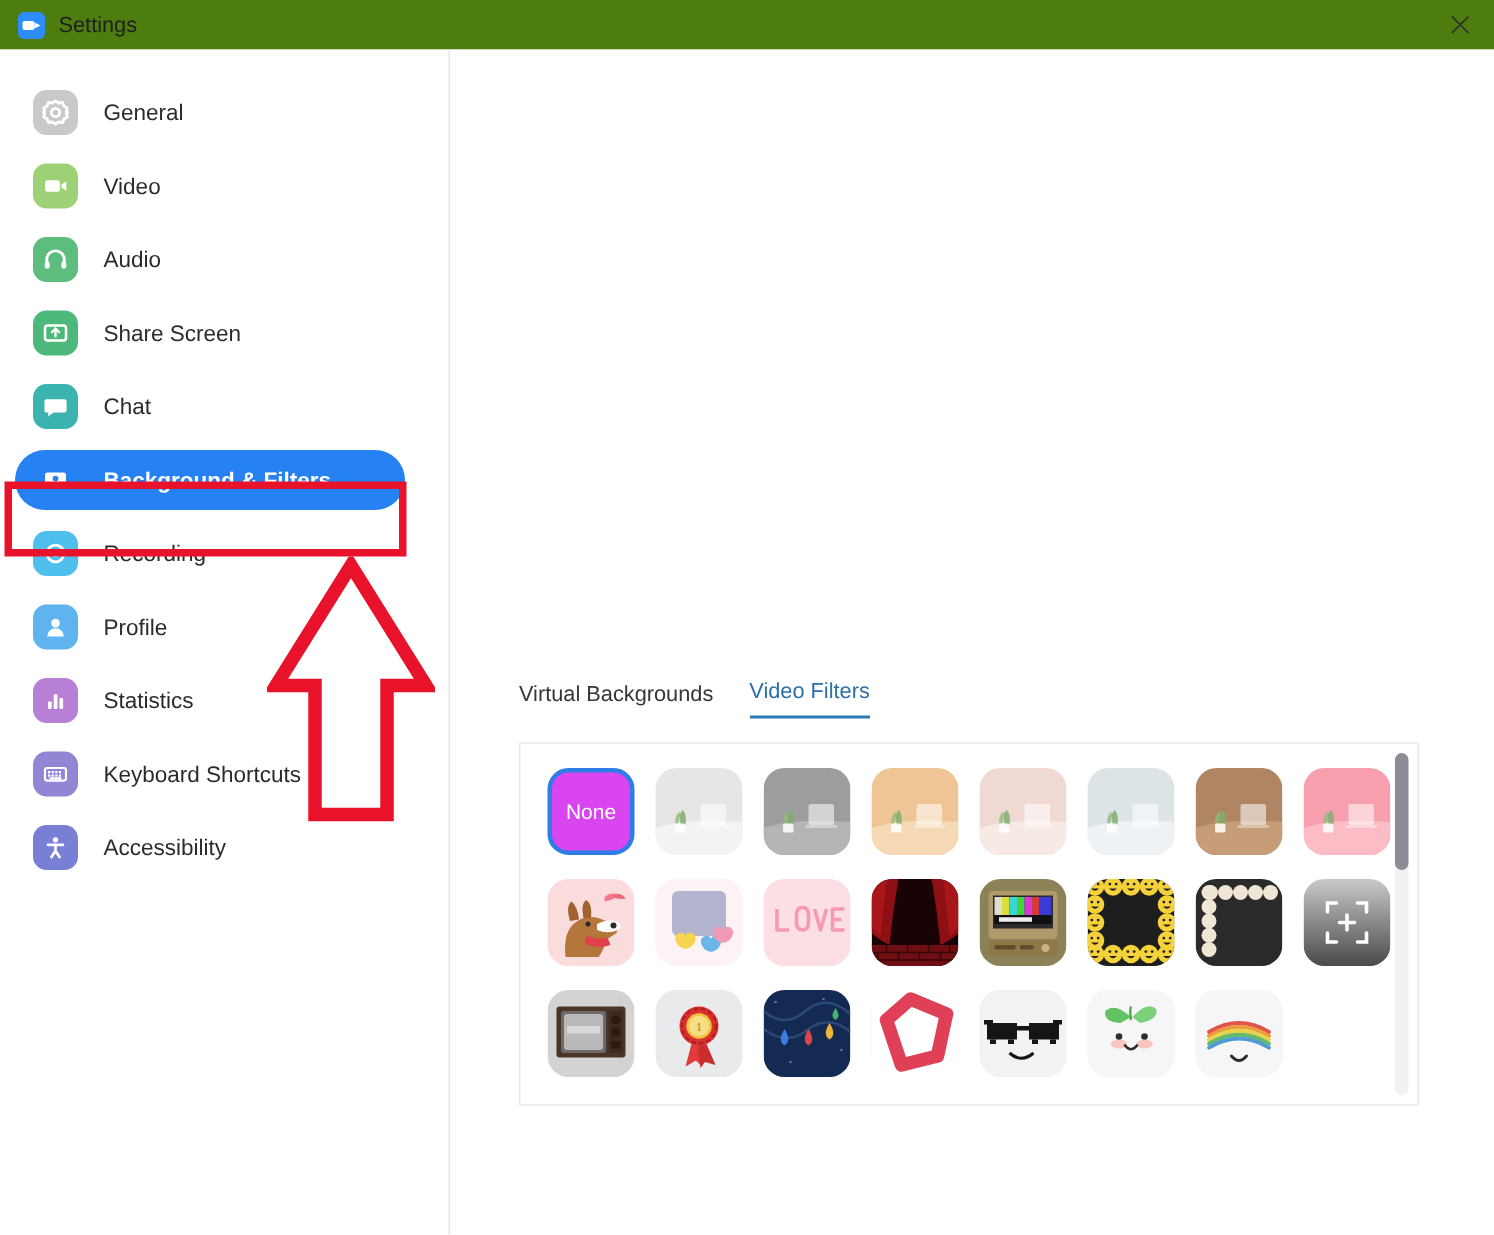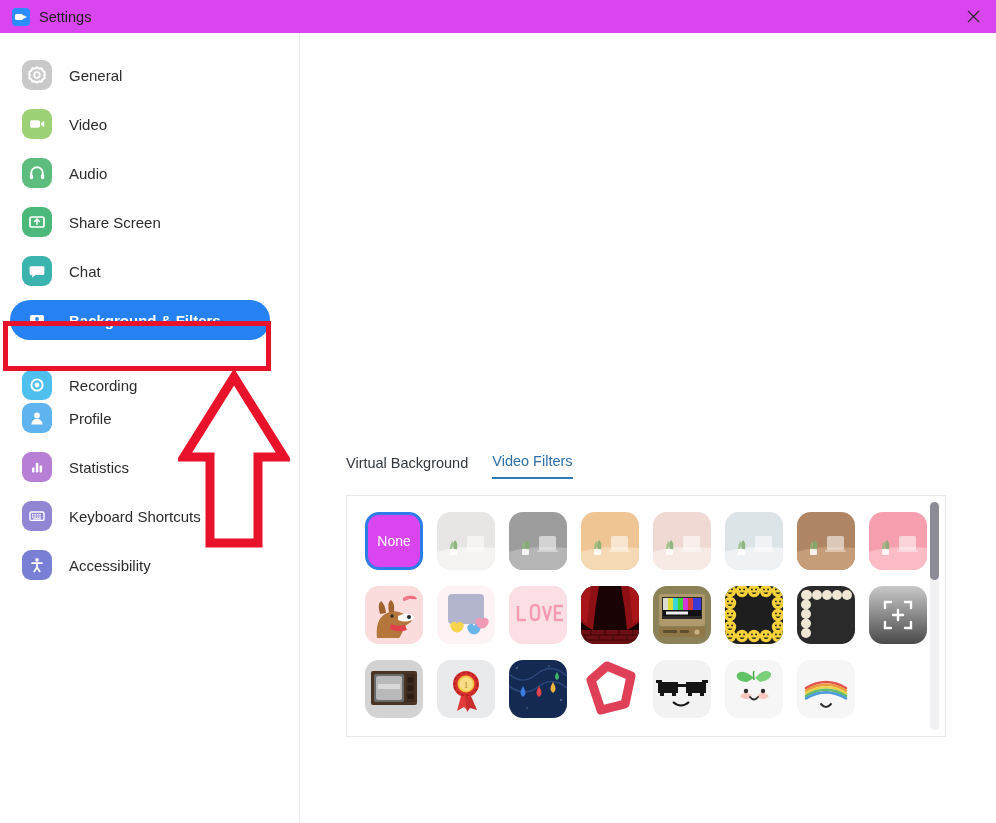--- a/index.html
+++ b/index.html
@@ -14,21 +14,21 @@
     -webkit-font-smoothing: antialiased;
     overflow: hidden;
     position: relative;
   }
 
   
   .titlebar {
     position: absolute;
     left: 0; top: 0;
     width: 996px; height: 33px;
-    background: #d946ef;
+    background: #4d7c0f;
     border-bottom: 1px solid #e3e3e3;
     display: flex;
     align-items: center;
   }
   .titlebar-icon {
     width: 18px; height: 18px;
     margin-left: 12px;
     border-radius: 4px;
     background: #2d8cff;
     position: relative;
@@ -343,21 +343,21 @@
       <div class="nav-item selected" style="top: 267px;">
         <div class="nav-icon" style="background: rgb(38, 129, 242);">
           <svg width="20" height="20" viewBox="0 0 20 20">
             <rect x="3" y="5" width="14" height="10" rx="1.6" fill="#ffffff"></rect>
             <circle cx="10" cy="9" r="1.9" fill="#2681f2"></circle>
             <path d="M6.4 14 a3.8 3.8 0 0 1 7.2 0 Z" fill="#2681f2"></path>
           </svg>
         </div>
         <span class="nav-label">Background &amp; Filters</span>
       </div>
-      <div class="nav-item" style="top: 332px;">
+      <div class="nav-item" style="top: 316px;">
         <div class="nav-icon" style="background: rgb(79, 192, 238);">
           <svg width="20" height="20" viewBox="0 0 20 20">
             <circle cx="10" cy="10" r="5.6" fill="none" stroke="#ffffff" stroke-width="1.9"></circle>
             <circle cx="10" cy="10" r="2.4" fill="#ffffff"></circle>
           </svg>
         </div>
         <span class="nav-label">Recording</span>
       </div>
       <div class="nav-item" style="top: 365px;">
         <div class="nav-icon" style="background: rgb(95, 179, 238);">
@@ -410,21 +410,21 @@
   <div class="anno-box"></div>
   <svg class="anno-arrow" viewBox="0 0 112 180">
     <path d="M56 6 L106 86 L80 86 L80 172 L32 172 L32 86 L6 86 Z" fill="none" stroke="#e8122a" stroke-width="9" stroke-linejoin="miter"></path>
   </svg>
 </div>
 
 <div class="main">
 
 
   <div class="tabs">
-    <div class="tab">Virtual Background</div>
+    <div class="tab">Virtual Backgrounds</div>
     <div class="tab active">Video Filters</div>
   </div>
 
   <div class="filters-panel">
     <div class="filters-grid" id="filters-grid">
         <div class="tile-cell">
           <div class="tile none-tile">
             <span class="tile-none-label">None</span>
           </div>
         </div>

